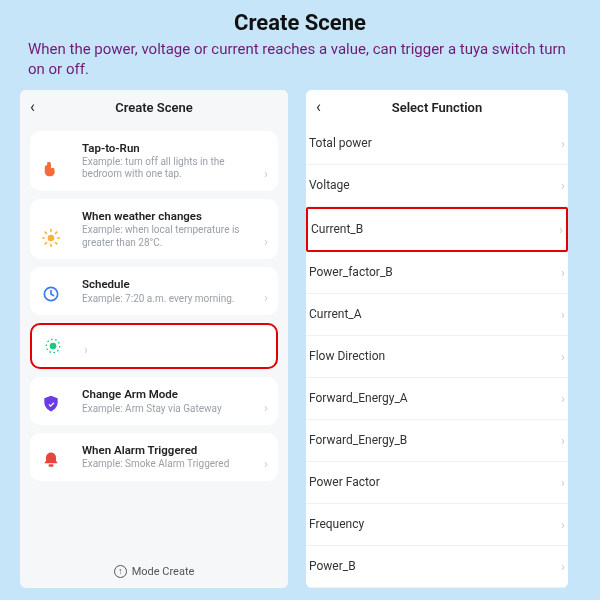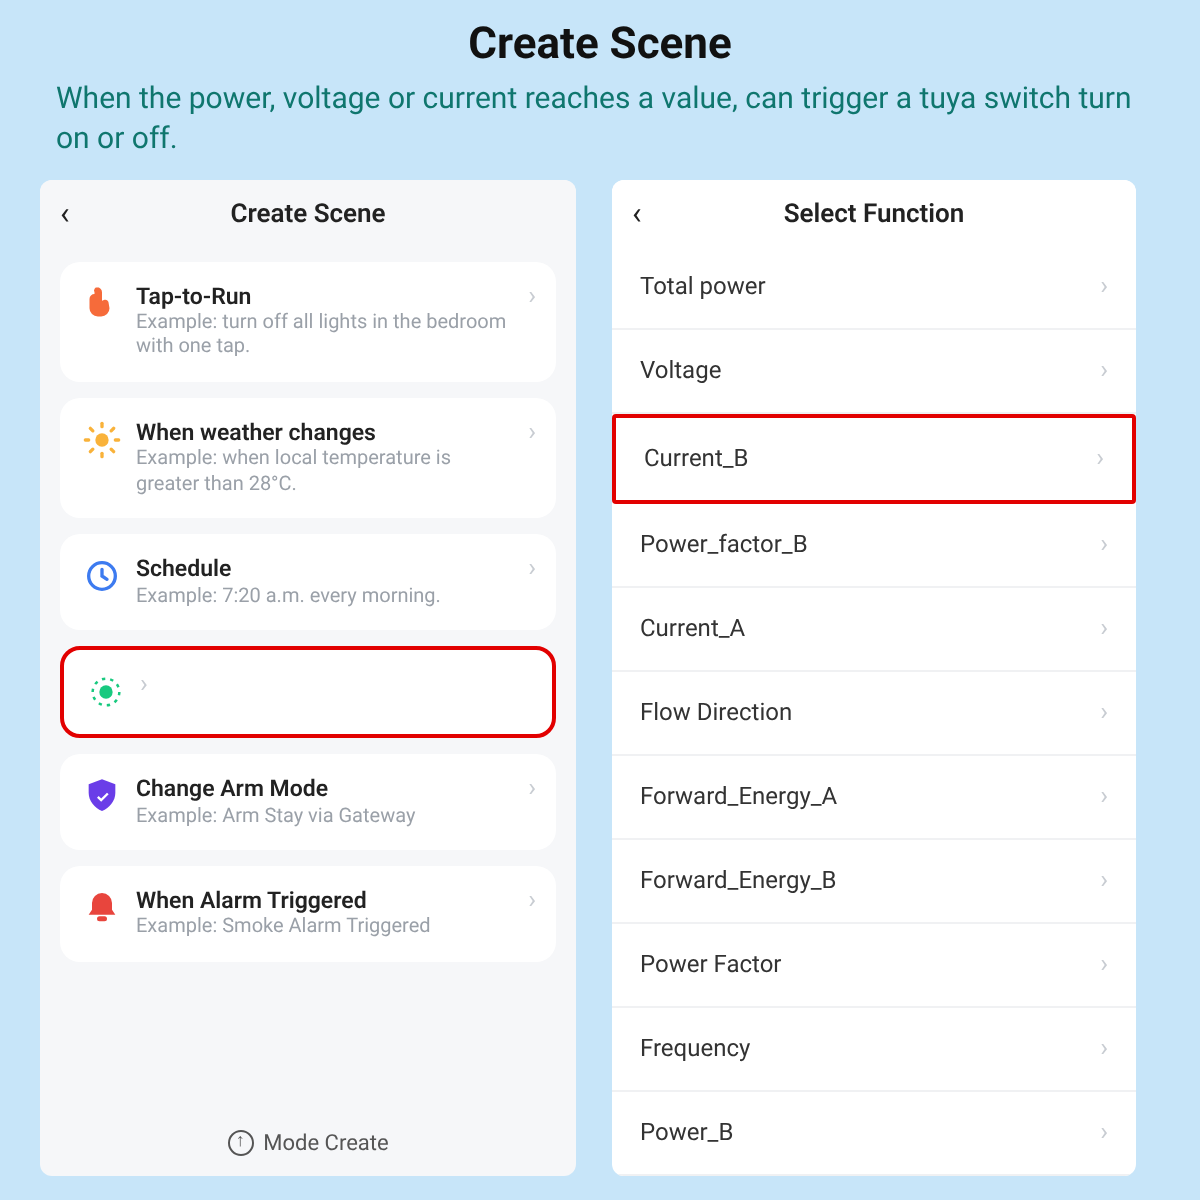--- a/index.html
+++ b/index.html
@@ -15,21 +15,21 @@
   }
   .page-title {
     text-align: center;
     font-size: 22px;
     font-weight: 700;
     color: #111;
     margin-bottom: 4px;
   }
   .page-subtitle {
     font-size: 15px;
-    color: #0f766e;
+    color: #701a75;
     line-height: 1.35;
     margin-bottom: 10px;
   }
   .screens {
     display: flex;
     gap: 18px;
     padding: 0 20px;
   }
   .screen {
     background: #fff;
@@ -75,22 +75,22 @@
     flex: 1;
     display: flex;
     flex-direction: column;
     gap: 8px;
   }
   .card {
     background: #fff;
     border-radius: 10px;
     padding: 10px 10px 10px 10px;
     display: flex;
-    align-items: flex-start;
-    gap: 6px;
+    align-items: flex-end;
+    gap: 20px;
     position: relative;
   }
   .card.highlight {
     border: 2px solid #e20000;
   }
   .card-icon {
     width: 22px;
     height: 22px;
     flex-shrink: 0;
     display: flex;
@@ -140,21 +140,21 @@
     line-height: 1;
   }
   .func-body {
     display: flex;
     flex-direction: column;
   }
   .func-row {
     display: flex;
     align-items: flex-start;
     justify-content: space-between;
-    padding: 13px 14px;
+    padding: 13px 3px;
     font-size: 12px;
     color: #333;
     border-bottom: 1px solid #f0f1f3;
   }
   .func-row.highlight {
     border: 2px solid #e20000;
     border-radius: 2px;
   }
   .func-chevron {
     color: #c8ccd2;

